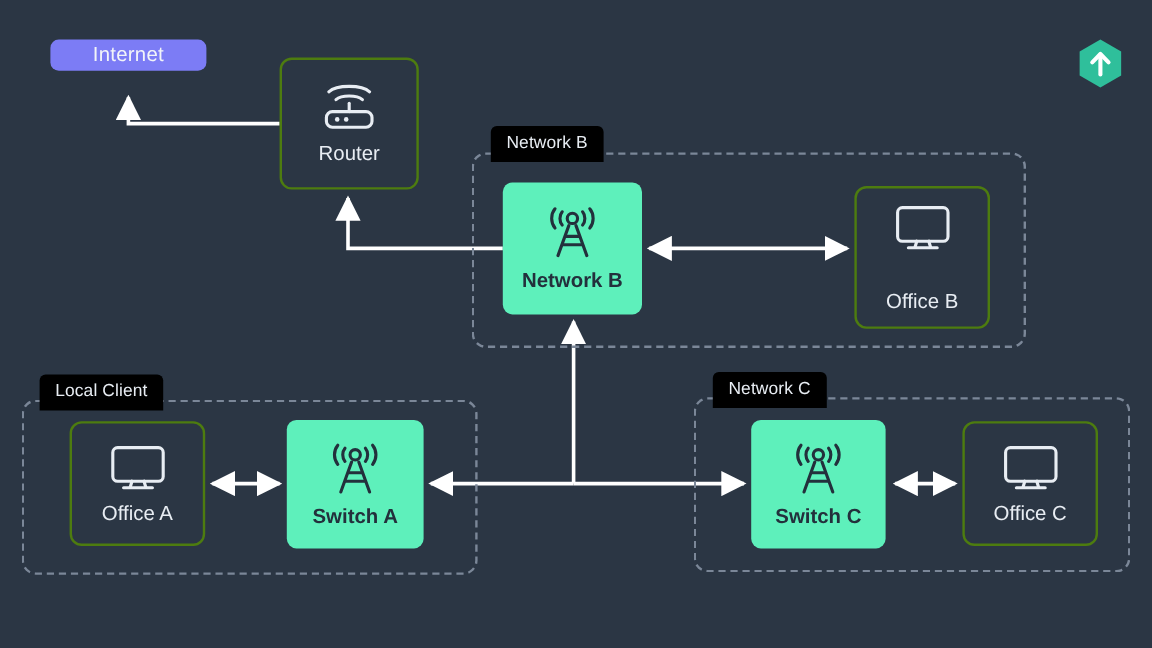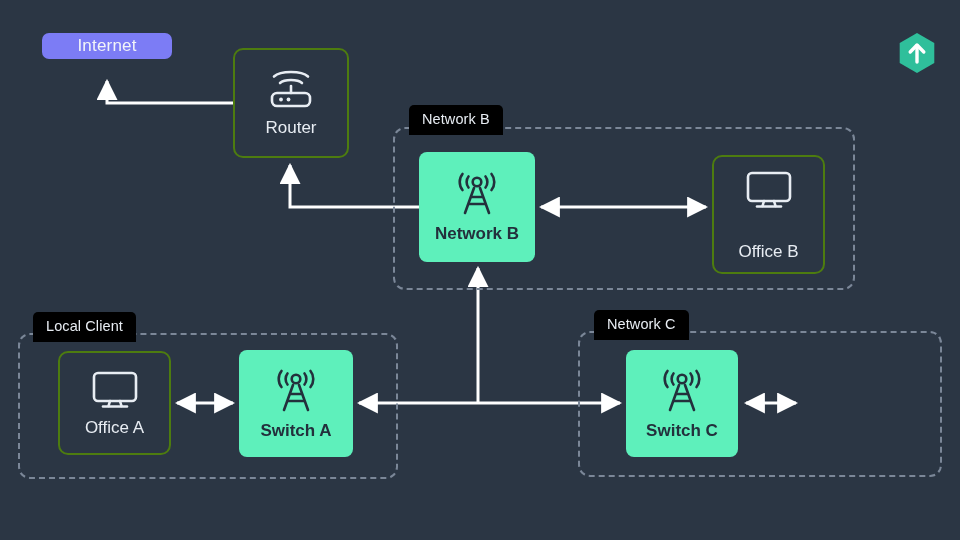--- a/index.html
+++ b/index.html
@@ -232,20 +232,32 @@
           <path d="M25 16 L16 41"></path>
           <path d="M31 16 L40 41"></path>
           <path d="M22.7 25 L33.3 25"></path>
           <path d="M20.4 32 L35.6 32"></path>
         </g>
       </svg>
     </span>
     <span class="node-label">Switch C</span>
   </div>
 
+  <div class="node node-outline" style="left:802px; top:351px; width:113px; height:104px;">
+    <span class="node-icon">
+      <svg width="48" height="40" viewBox="0 0 48 40">
+        <g fill="none" stroke="#e8edf3" stroke-width="2.6" stroke-linecap="round" stroke-linejoin="round">
+          <rect x="3" y="3" width="42" height="28" rx="4"></rect>
+          <path d="M19 31 L17.5 36 M29 31 L30.5 36"></path>
+          <path d="M12 36.5 L36 36.5"></path>
+        </g>
+      </svg>
+    </span>
+    <span class="node-label">Office C</span>
+  </div>
 
   <div class="logo" style="left:898px; top:32px;">
     <svg width="38" height="42" viewBox="0 0 38 42">
       <path d="M19 1 L36.3 11 L36.3 31 L19 41 L1.7 31 L1.7 11 Z" fill="#2fbf9b"></path>
       <g fill="none" stroke="#ffffff" stroke-width="3.4" stroke-linecap="round" stroke-linejoin="round">
         <path d="M19 30 L19 13.5"></path>
         <path d="M12.2 20 L19 13 L25.8 20"></path>
       </g>
     </svg>
   </div>

